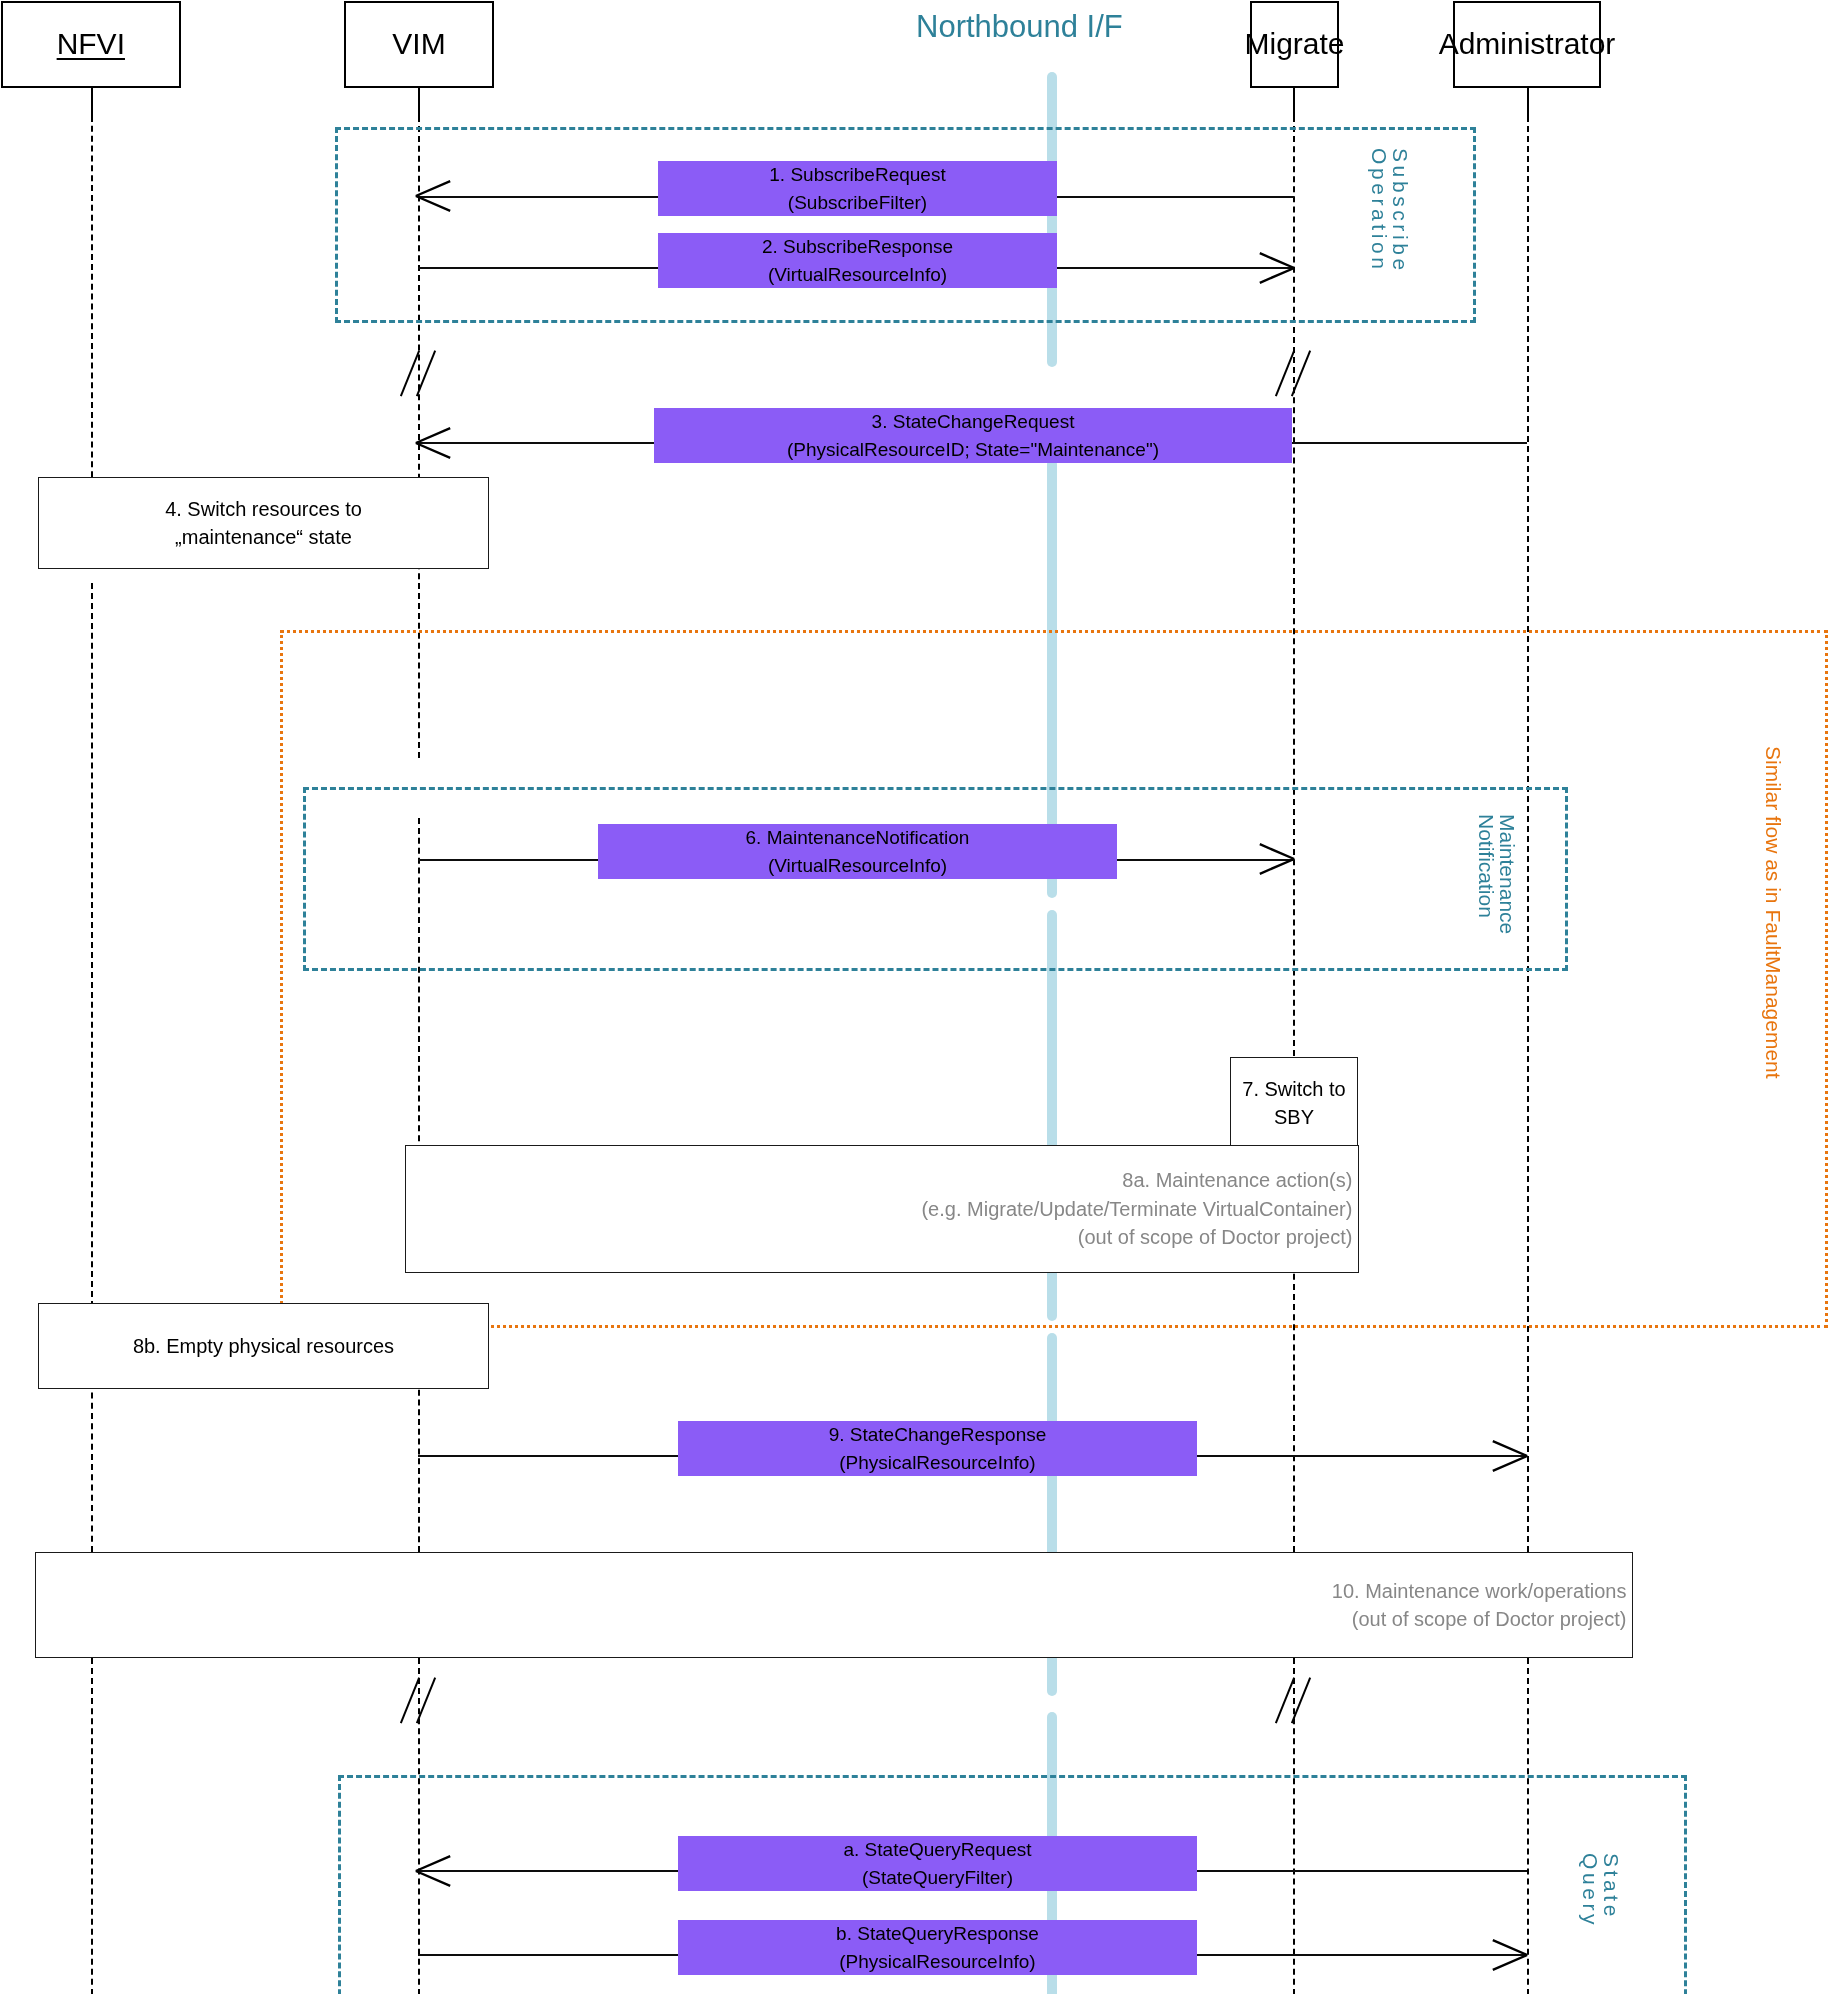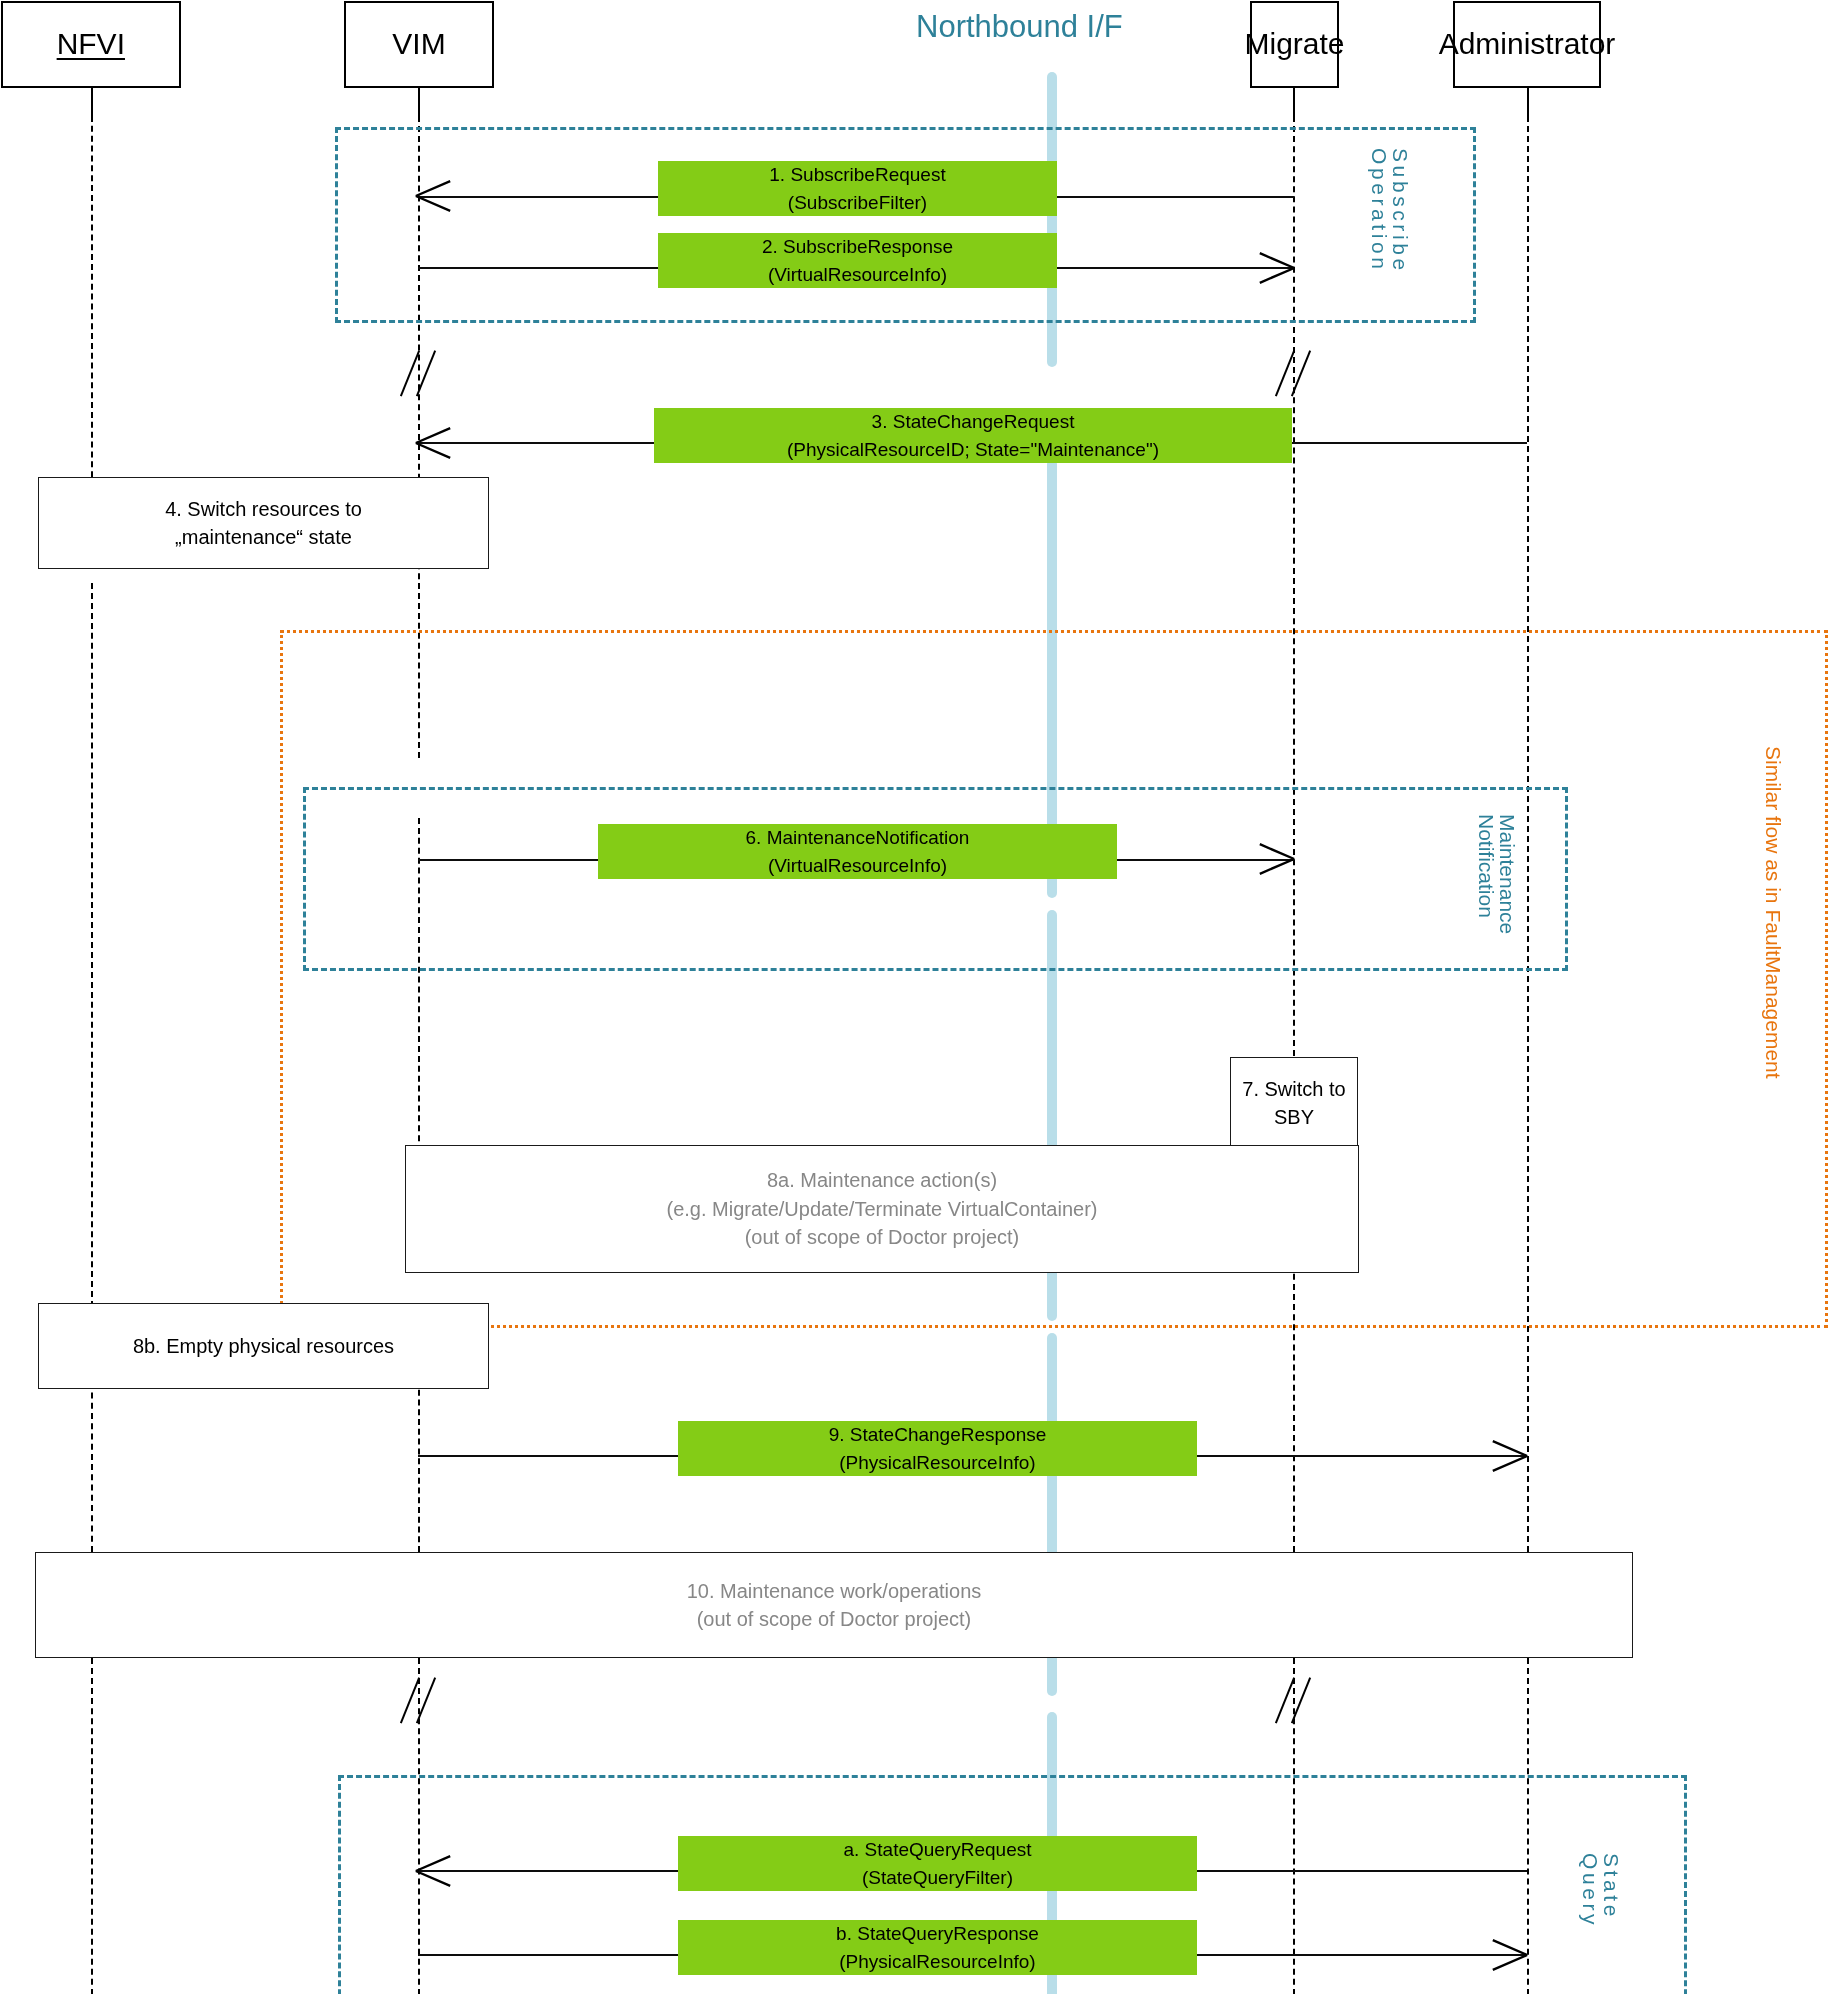--- a/index.html
+++ b/index.html
@@ -17,29 +17,29 @@
   .lifeline-solid{position:absolute;width:2px;background:#000;}
 
   
   .nb-title{position:absolute;font-size:31px;color:#2e8199;white-space:nowrap;line-height:1;}
   .nb-bar{position:absolute;width:10.4px;background:#b9dee9;border-radius:5.2px;}
 
   
   .act-box{position:absolute;border:1.6px solid #1a1a1a;background:#fff;box-sizing:border-box;
            display:flex;flex-direction:column;align-items:center;justify-content:center;
            text-align:center;font-size:20px;color:#000;line-height:1.42;padding:2.4px 5.6px;}
-  .act-box.gray{color:#878787;}
+  .act-box.gray{color:#878787;align-items:flex-end;}
   .act-box .ln{display:block;white-space:nowrap;}
 
   
   .msg{position:absolute;height:0;border-top:2px solid #0d0d0d;}
   .arrowhead{position:absolute;}
   .msg-label{position:absolute;text-align:center;font-size:19px;color:#000;line-height:1.45;white-space:nowrap;}
   .msg-label .ln{display:block;}
-  .label-bg{background:#84cc16;padding:0 4px;}
+  .label-bg{background:#8b5cf6;padding:0 4px;}
 
   
   .frame{position:absolute;box-sizing:border-box;}
   .frame.teal{border:3.6px dashed #2e8199;}
   .frame.orange{border:3.6px dotted #e8750e;}
   .frame-label{position:absolute;white-space:nowrap;font-size:21px;line-height:1;
                transform-origin:left top;}
   .frame-label.teal{color:#2e8199;}
   .frame-label.orange{color:#e8750e;}
   .frame-label .ln{display:block;}

